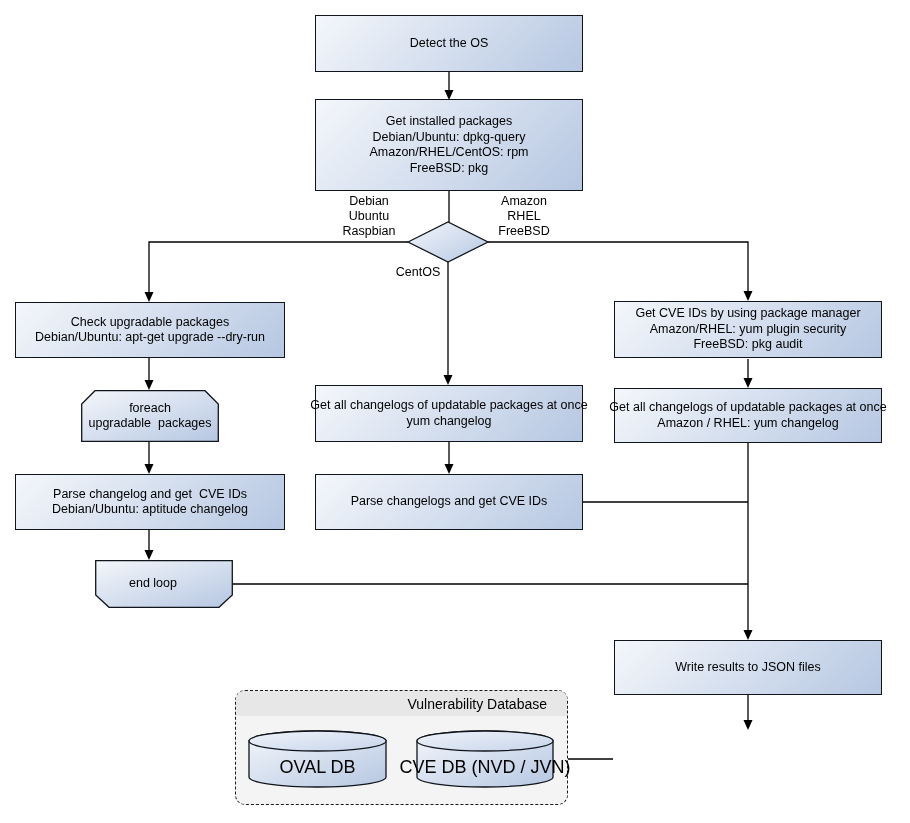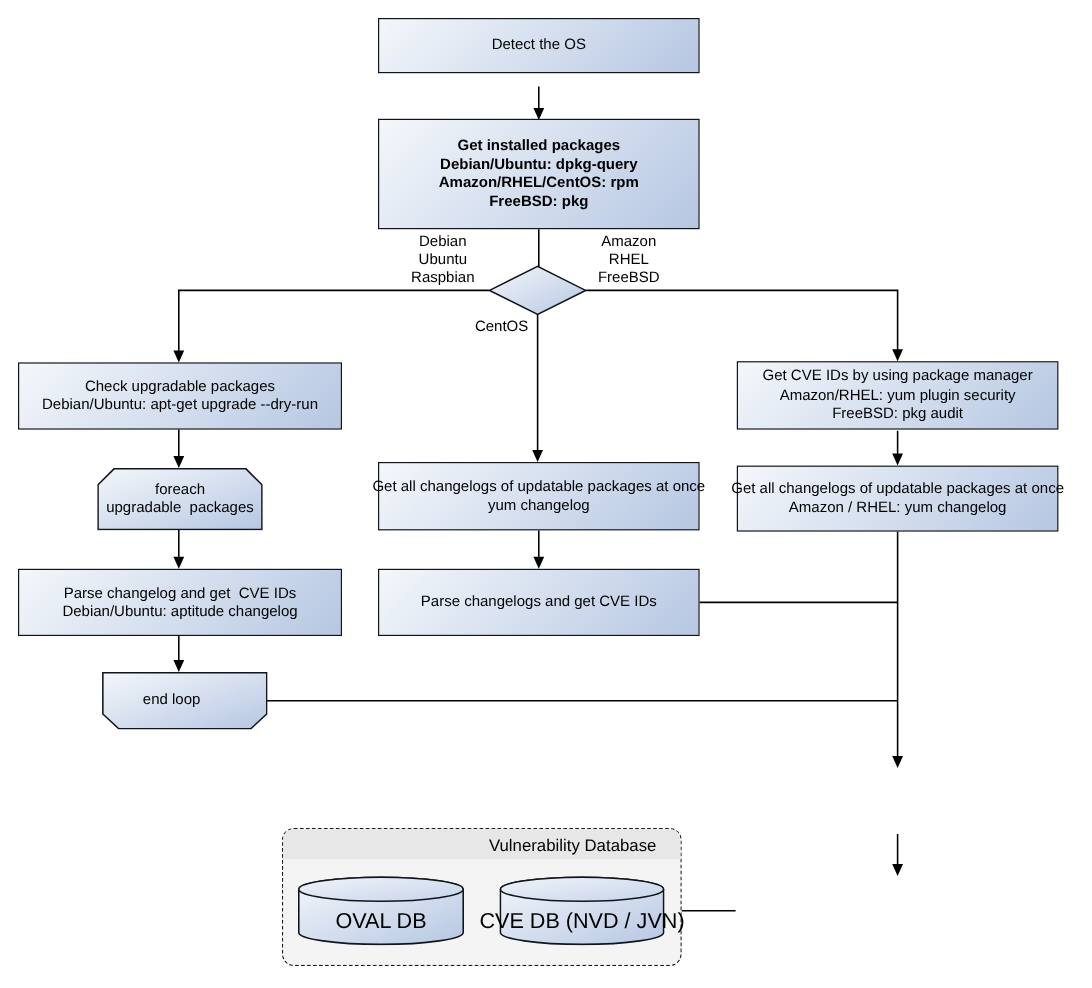--- a/index.html
+++ b/index.html
@@ -88,23 +88,23 @@
       <polygon points="144.5,464 153.5,464 149,474"></polygon>
       <polygon points="144.5,550 153.5,550 149,560"></polygon>
       <polygon points="444.5,464 453.5,464 449,474"></polygon>
       <polygon points="743.5,378 752.5,378 748,388"></polygon>
       <polygon points="743.5,630 752.5,630 748,640"></polygon>
       <polygon points="743.5,720 752.5,720 748,730"></polygon>
     </g>
     <polygon points="408,242 448,222 488,242 448,262" fill="url(#gBlue)" stroke="#10151c" stroke-width="1.3"></polygon>
   </svg>
 
-  <div class="node" style="left:315px; top:15px; width:268px; height:46px;">Detect the OS</div>
+  <div class="node" style="left:315px; top:15px; width:268px; height:57px;">Detect the OS</div>
 
-  <div class="node" style="left:315px; top:99px; width:268px; height:92px;font-weight:bold;">Get installed packages
+  <div class="node" style="left:315px; top:99px; width:268px; height:92px;">Get installed packages
 Debian/Ubuntu: dpkg-query
 Amazon/RHEL/CentOS: rpm
 FreeBSD: pkg</div>
 
   <div class="node" style="left:15px; top:302px; width:270px; height:56px;">Check upgradable packages
 Debian/Ubuntu: apt-get upgrade --dry-run</div>
 
   <div class="node" style="left:315px; top:385px; width:268px; height:57px;">Get all changelogs of updatable packages at once
 yum changelog</div>
 
@@ -113,31 +113,32 @@
   <div class="node" style="left:15px; top:474px; width:270px; height:56px;">Parse changelog and get  CVE IDs
 Debian/Ubuntu: aptitude changelog</div>
 
   <div class="node" style="left:614px; top:301px; width:268px; height:57px;">Get CVE IDs by using package manager
 Amazon/RHEL: yum plugin security
 FreeBSD: pkg audit</div>
 
   <div class="node" style="left:614px; top:388px; width:268px; height:55px;">Get all changelogs of updatable packages at once
 Amazon / RHEL: yum changelog</div>
 
+  <div class="node" style="left:614px; top:640px; width:268px; height:55px;">Write results to JSON files</div>
 
 
   <div class="loopnode" style="left:81px; top:390px; width:138px; height:52px;">
     <svg width="138" height="52" xmlns="http://www.w3.org/2000/svg">
       <polygon points="14,0.7 124,0.7 137.3,14 137.3,51.3 0.7,51.3 0.7,14" fill="url(#gBlue)" stroke="#10151c" stroke-width="1.3"></polygon>
     </svg>
     <div class="looplabel">foreach
 upgradable  packages</div>
   </div>
 
-  <div class="loopnode" style="left:85px; top:560px; width:116px; height:48px;">
+  <div class="loopnode" style="left:95px; top:560px; width:116px; height:48px;">
     <svg width="138" height="48" xmlns="http://www.w3.org/2000/svg">
       <polygon points="0.7,0.7 137.3,0.7 137.3,35 124,47.3 14,47.3 0.7,35" fill="url(#gBlue)" stroke="#10151c" stroke-width="1.3"></polygon>
     </svg>
     <div class="looplabel">end loop</div>
   </div>
 
   <div class="branch-label" style="left:319px; top:194px; width:100px;">Debian
 Ubuntu
 Raspbian</div>
   <div class="branch-label" style="left:474px; top:194px; width:100px;">Amazon

